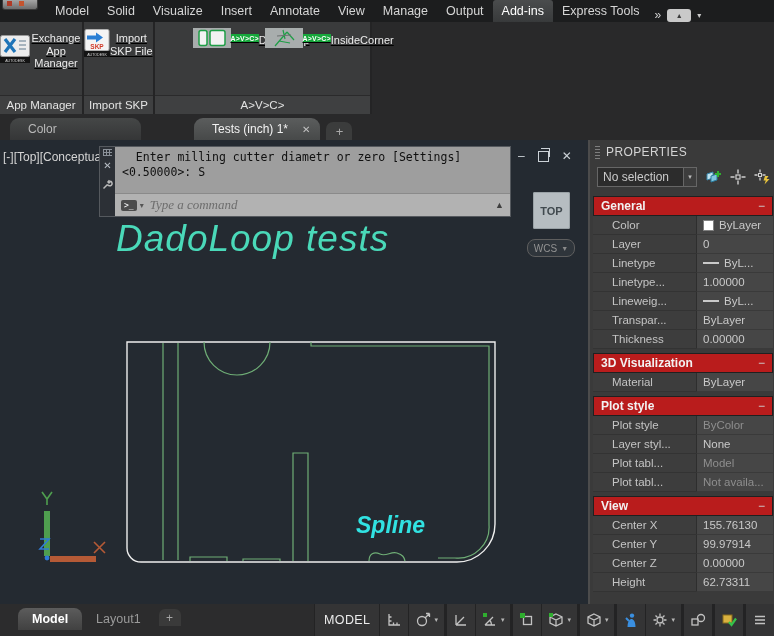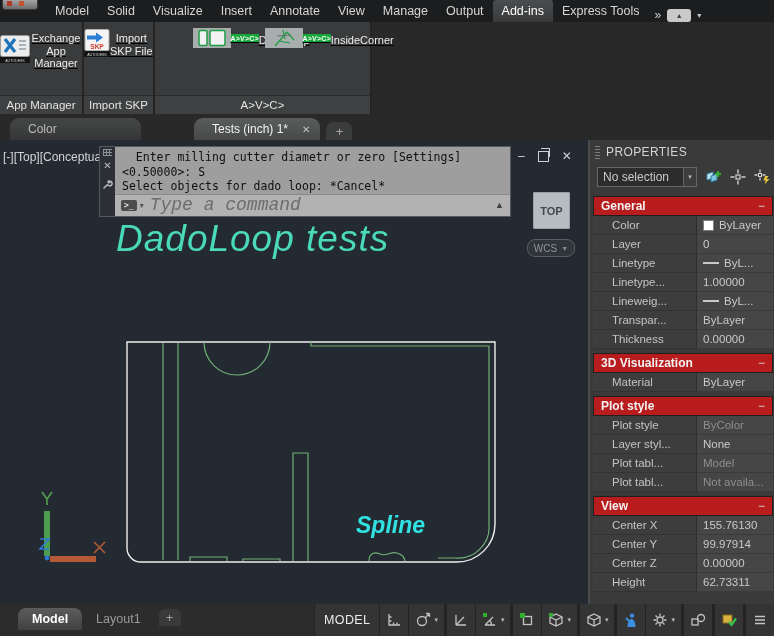--- a/index.html
+++ b/index.html
@@ -58,21 +58,21 @@
                 repeating-linear-gradient(#8b9199 0 1px,transparent 1px 3px);}
   .rail-x{color:#b9bfc6;font-size:10px;line-height:10px;margin-bottom:8px;}
   .cmd-main{flex:1;display:flex;flex-direction:column;}
   .cmd-history{flex:1;background:#9e9e9e;padding:3px 0 0 7px;font-family:"DejaVu Sans Mono",monospace;
      font-size:11.5px;line-height:14.5px;color:#101010;}
   .cmd-line{white-space:pre;}
   .cmd-input{height:22px;background:#b2b2b2;border-top:1px solid #8a8a8a;display:flex;align-items:center;padding:0 6px;}
   .prompt-badge{background:#4c4c4c;color:#fff;font-size:8px;font-family:"DejaVu Sans Mono",monospace;
      padding:1px 3px;border-radius:2px;}
   .prompt-caret{color:#555;font-size:8px;margin:0 6px 0 3px;}
-  .cmd-placeholder{font-family:Liberation Mono, monospace;font-style:italic;font-size:18px;color:#6d6d6d;}
+  .cmd-placeholder{font-family:Liberation Serif, serif;font-style:italic;font-size:13px;color:#6d6d6d;}
   .cmd-scroll-up{margin-left:auto;color:#3e3e3e;font-size:9px;}
 
   .cmd-winbtns{position:absolute;left:518px;top:10px;display:flex;gap:13px;z-index:4;align-items:center;}
   .wb{color:#ccd2d7;font-size:12px;line-height:12px;}
   .wb-restore{width:9px;height:9px;border:1.5px solid #ccd2d7;position:relative;}
   .wb-restore:before{content:"";position:absolute;left:2px;top:-4px;width:8px;height:8px;border:1.5px solid #ccd2d7;border-bottom:none;border-left:none;}
 
   .viewcube{position:absolute;left:533px;top:52px;width:37px;height:37px;background:#b6bdc1;border-radius:2px;
      display:flex;align-items:center;justify-content:center;font-size:11px;font-weight:bold;color:#414a4f;z-index:3;
      box-shadow:inset 0 0 0 1px #9aa2a6;}
@@ -268,21 +268,20 @@
           <span class="icon">
             <svg width="11" height="11" viewBox="0 0 11 11">
               <path d="M1.5 9.5 L5.5 5.5 M5.5 5.5 a2.4 2.4 0 1 0 3.2-3.2 L7 4 L6 3 L7.5 1.3" stroke="#b9b9b9" stroke-width="1.5" fill="none"></path>
             </svg>
           </span>
         </div>
         <div class="cmd-main">
           <div class="cmd-history">
               <div class="cmd-line">  Enter milling cutter diametr or zero [Settings]</div>
               <div class="cmd-line">&lt;0.50000&gt;: S</div>
-              <div class="cmd-line">Select objects for dado loop: *Cancel*</div>
             </div>
           <div class="cmd-input">
             <span class="prompt-badge">&gt;_</span>
             <span class="prompt-caret">▾</span>
             <span class="cmd-placeholder">Type a command</span>
             <span class="cmd-scroll-up">▲</span>
           </div>
         </div>
       </div>
       <div class="cmd-winbtns">

